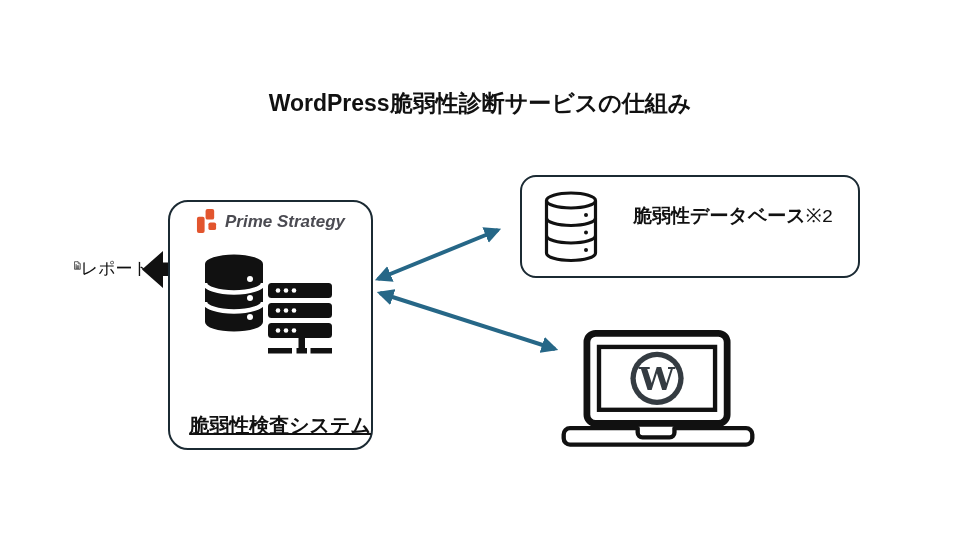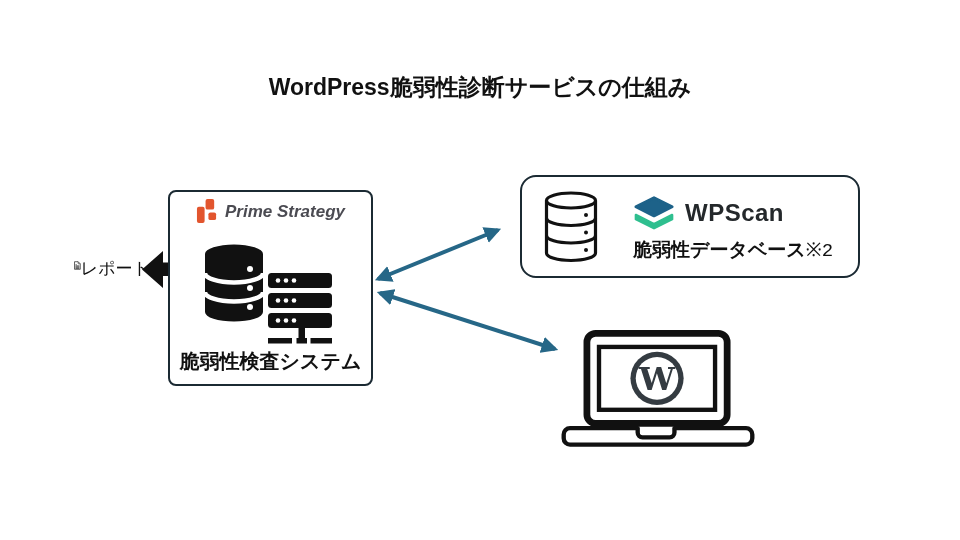--- a/index.html
+++ b/index.html
@@ -2,37 +2,37 @@
 <html style="--arrow: #266787; --box-border: #1b2a33; --brand-orange: #e2552e; --brand-text: #4b4b52; --wpscan-blue: #1d6289; --wpscan-green: #2fbf8f; --wordpress-dark: #343b41;"><head>
 <meta charset="utf-8">
 <style>
   html,body{margin:0;padding:0;background:#fff;}
   #canvas{
     position:relative;width:960px;height:540px;background:#ffffff;overflow:hidden;
     font-family:"Liberation Sans","DejaVu Sans",sans-serif;color:#111;
   }
   .abs{position:absolute;}
   .title{
-    left:0;right:0;top:72px;text-align:center;
+    left:0;right:0;top:88px;text-align:center;
     font-size:23px;font-weight:bold;color:#111;
   }
   
   .report-group{left:74px;top:234px;width:76px;display:flex;flex-direction:row;align-items:center;}
   .report-label{margin-top:5px;font-size:17px;color:#111;white-space:nowrap;}
   .black-arrow{left:142px;top:251px;}
   
   .scanner-box{
-    left:168px;top:190px;width:205px;height:196px;
-    border:2.5px solid var(--box-border);border-radius:8px;background:#fff;box-sizing:border-box;
+    left:168px;top:200px;width:205px;height:250px;
+    border:2.5px solid var(--box-border);border-radius:20px;background:#fff;box-sizing:border-box;
   }
   .brand-row{position:absolute;left:26px;top:7px;display:flex;align-items:center;gap:7px;}
   .brand-text{font-size:17px;font-weight:bold;font-style:italic;color:var(--brand-text);white-space:nowrap;}
   .db-filled{position:absolute;left:34px;top:52px;}
   .server-icon{position:absolute;left:98px;top:81px;}
-  .scanner-label{position:absolute;left:0;right:0;bottom:9px;text-align:center;font-size:20px;font-weight:bold;color:#111;white-space:nowrap;}
+  .scanner-label{position:absolute;left:0;right:0;bottom:9px;text-align:right;font-size:20px;font-weight:bold;color:#111;white-space:nowrap;text-decoration:underline;}
   
   .wpscan-box{
     left:520px;top:175px;width:340px;height:103px;
     border:2.5px solid var(--box-border);border-radius:16px;background:#fff;box-sizing:border-box;
   }
   .db-outline{position:absolute;left:22px;top:14px;}
   .wpscan-content{position:absolute;left:111px;top:19px;}
   .wpscan-logo-row{display:flex;align-items:center;gap:10px;}
   .wpscan-name{font-size:24px;font-weight:bold;color:#24282b;letter-spacing:0.5px;}
   .wpscan-label-row{margin-top:6px;font-size:19px;font-weight:bold;color:#111;white-space:nowrap;font-family:Liberation Mono, monospace;}
@@ -122,27 +122,20 @@
       <path d="M2.5,9.5 V62 A24.5,7.5 0 0 0 51.5,62 V9.5" fill="#fff" stroke="#111" stroke-width="3.2"></path>
       <path d="M2.5,27 A24.5,7.5 0 0 0 51.5,27" fill="none" stroke="#111" stroke-width="3.2"></path>
       <path d="M2.5,44.5 A24.5,7.5 0 0 0 51.5,44.5" fill="none" stroke="#111" stroke-width="3.2"></path>
       <ellipse cx="27" cy="9.5" rx="24.5" ry="7.5" fill="#fff" stroke="#111" stroke-width="3.2"></ellipse>
       <circle cx="42" cy="24" r="2" fill="#111"></circle>
       <circle cx="42" cy="41.5" r="2" fill="#111"></circle>
       <circle cx="42" cy="59" r="2" fill="#111"></circle>
     </svg>
 
     <div class="wpscan-content">
-      <div class="wpscan-logo-row">
-        <svg width="42" height="34" viewBox="0 0 44 35">
-          <polygon points="22,1.5 41,11 22,20.5 3,11" fill="var(--wpscan-blue)" stroke="var(--wpscan-blue)" stroke-width="3" stroke-linejoin="round"></polygon>
-          <polygon points="3,19.5 22,29 41,19.5 41,24 22,33.5 3,24" fill="var(--wpscan-green)" stroke="var(--wpscan-green)" stroke-width="2.5" stroke-linejoin="round"></polygon>
-        </svg>
-        <span class="wpscan-name">WPScan</span>
-      </div>
       <div class="wpscan-label-row">
         <span>脆弱性データベース</span><span class="wpscan-note">※2</span>
       </div>
     </div>
   </div>
 
   <svg class="abs laptop" width="194" height="118" viewBox="0 0 200 122">
     <rect x="26.5" y="3.5" width="145" height="93" rx="9" fill="#fff" stroke="#111" stroke-width="7"></rect>
     <rect x="39" y="17.5" width="120" height="65" fill="#fff" stroke="#111" stroke-width="4.5"></rect>
     <circle cx="99" cy="50" r="27.5" fill="var(--wordpress-dark)"></circle>

